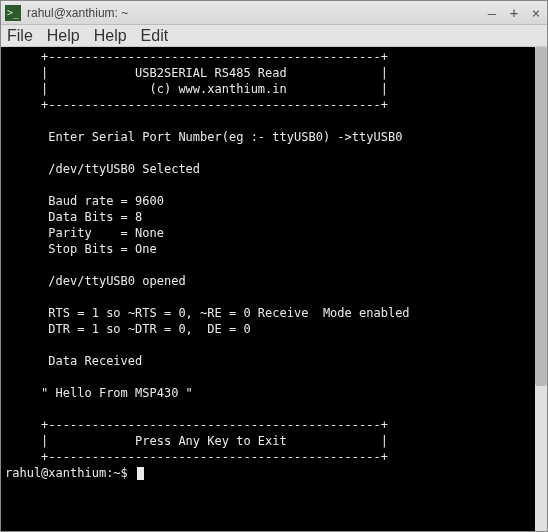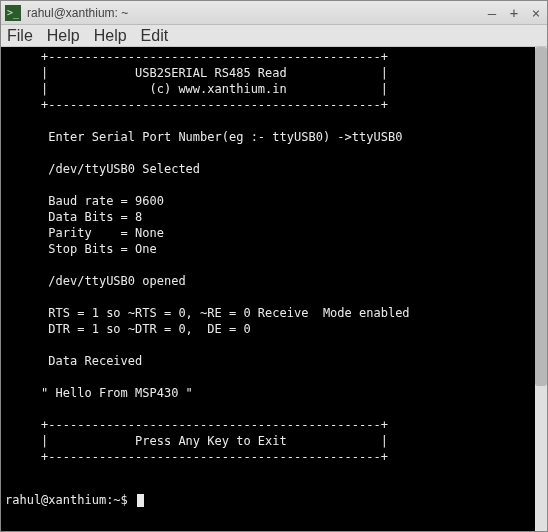--- a/index.html
+++ b/index.html
@@ -76,21 +76,20 @@
     font-family: "DejaVu Sans Mono", "Courier New", monospace;
     font-size: 12px;
     line-height: 16px;
     padding: 2px 0 2px 4px;
     white-space: pre;
     overflow: hidden;
   }
   .prompt-line {
     display: flex;
     align-items: center;
-    margin-top: 27px;
   }
   .cursor {
     display: inline-block;
     width: 7px;
     height: 13px;
     background: #eaeaea;
     margin-left: 2px;
   }
   .scrollbar {
     width: 12px;

